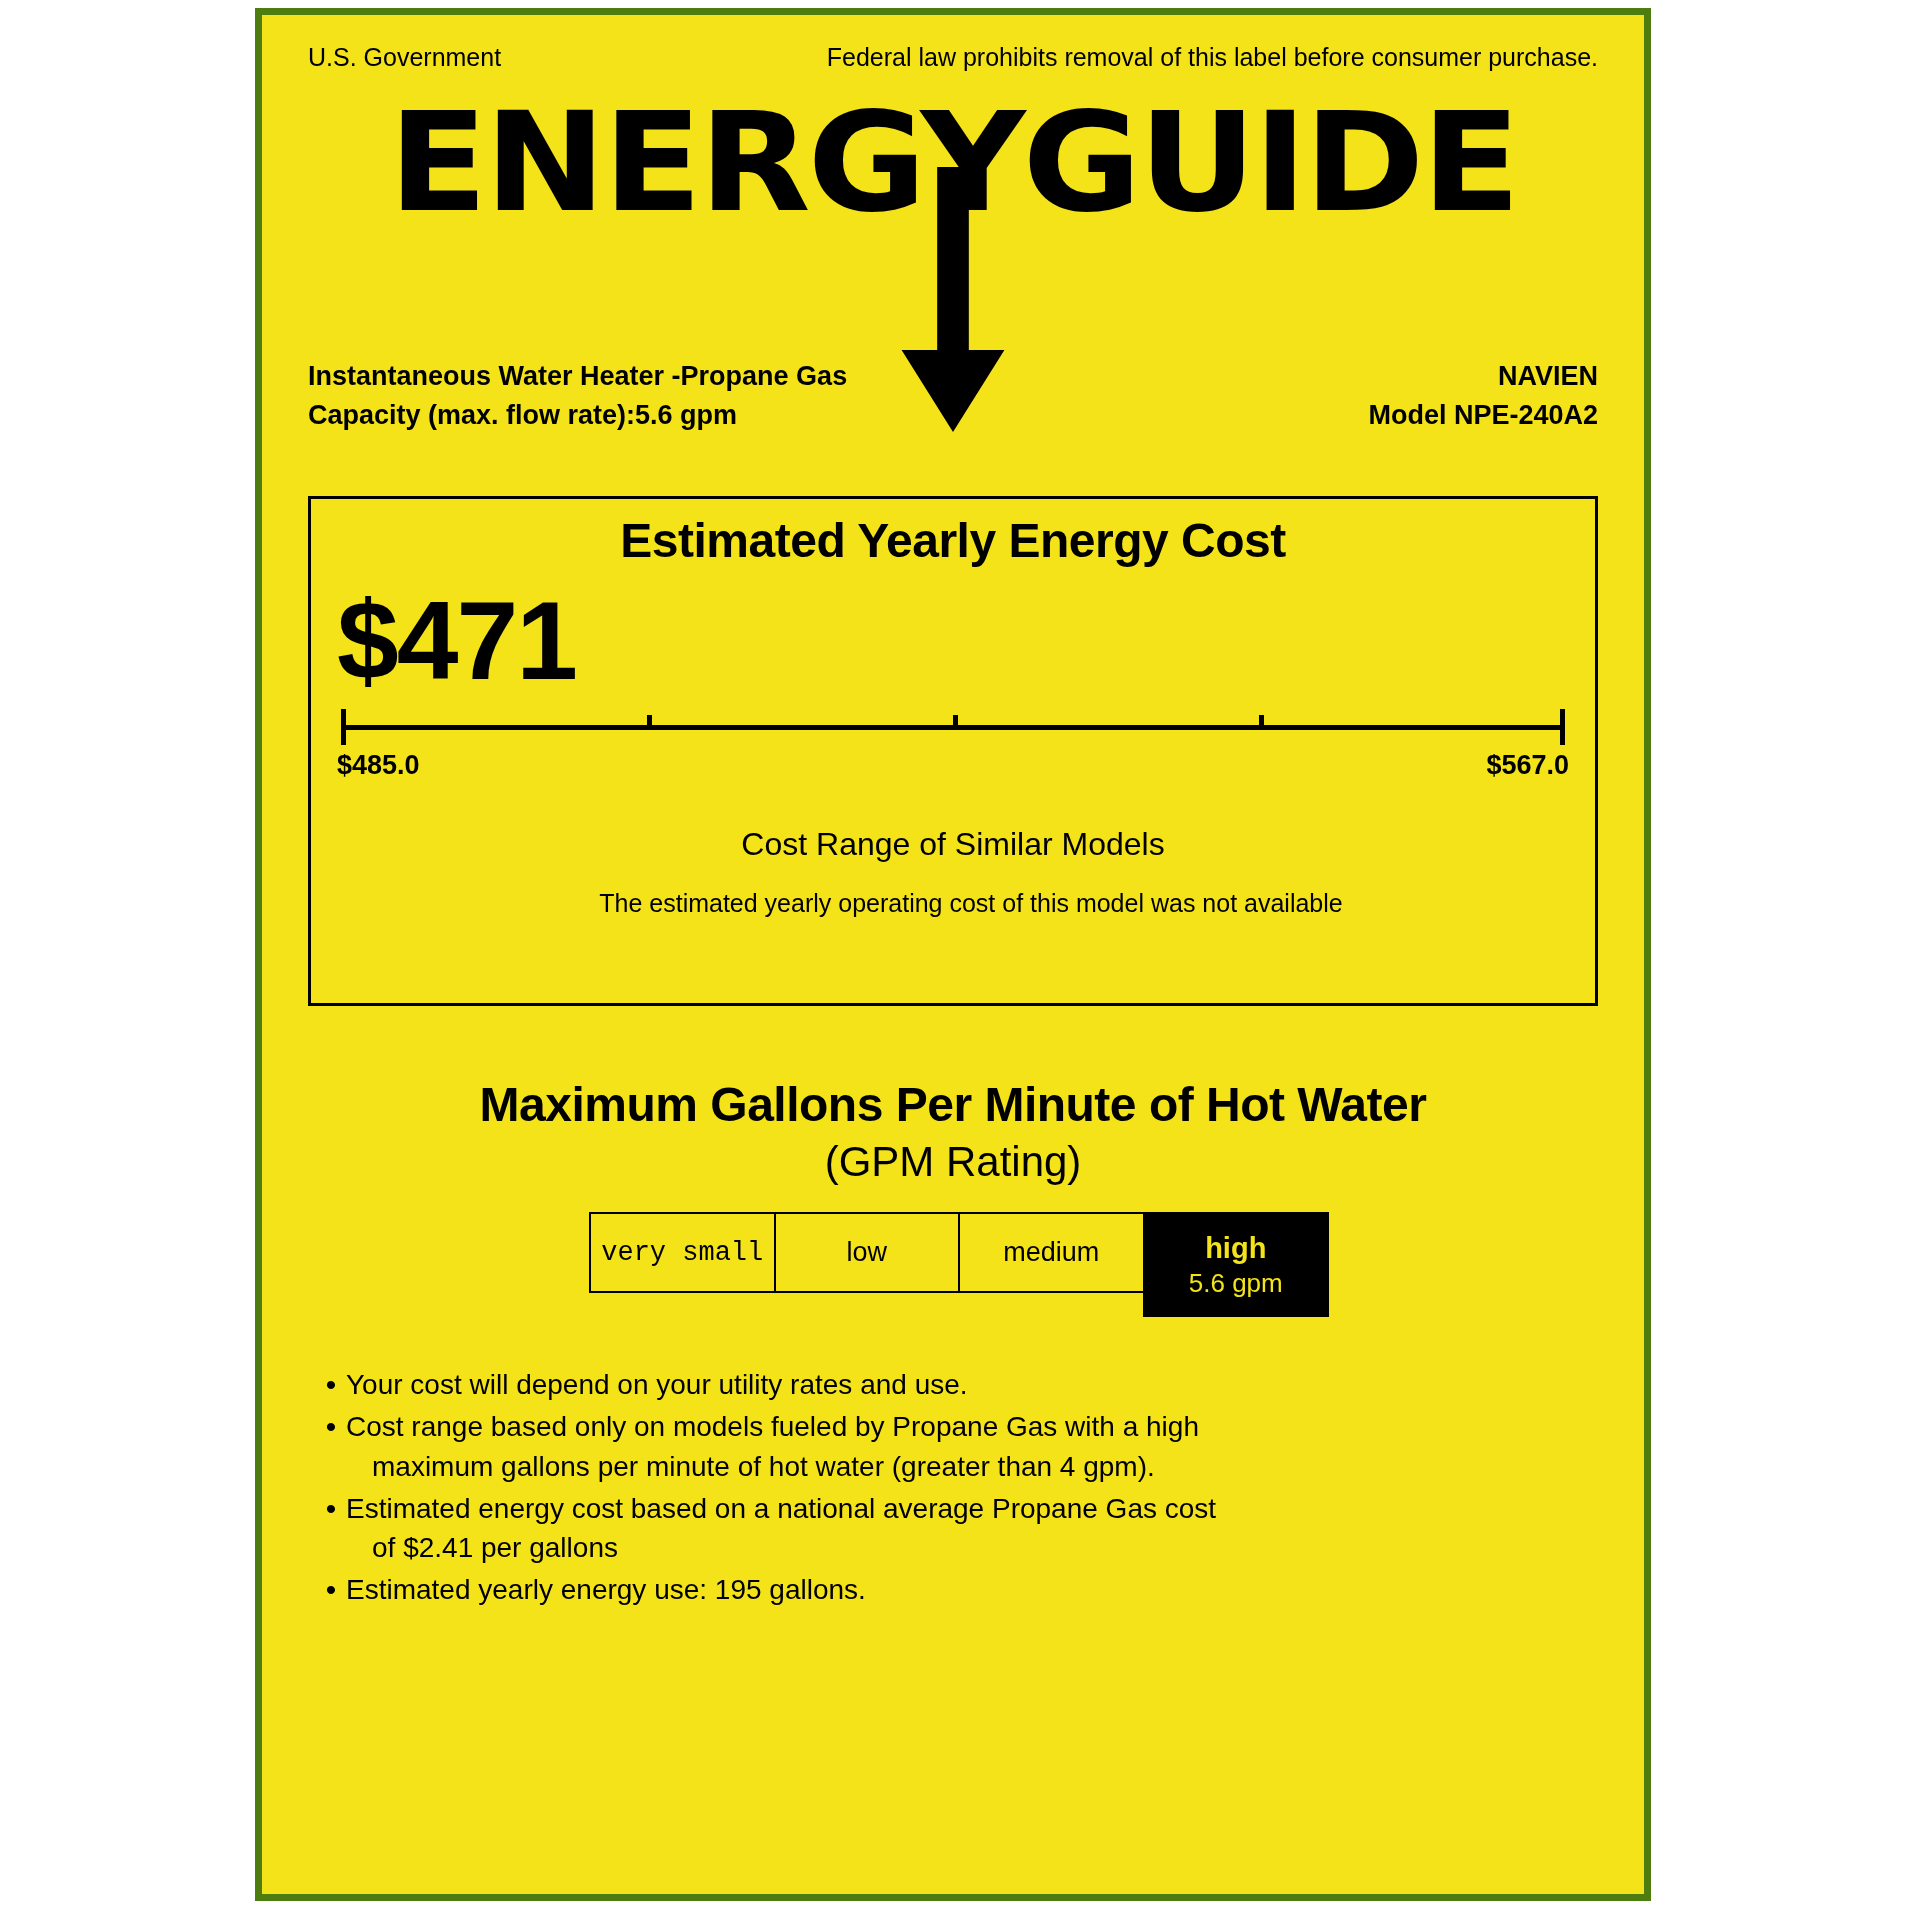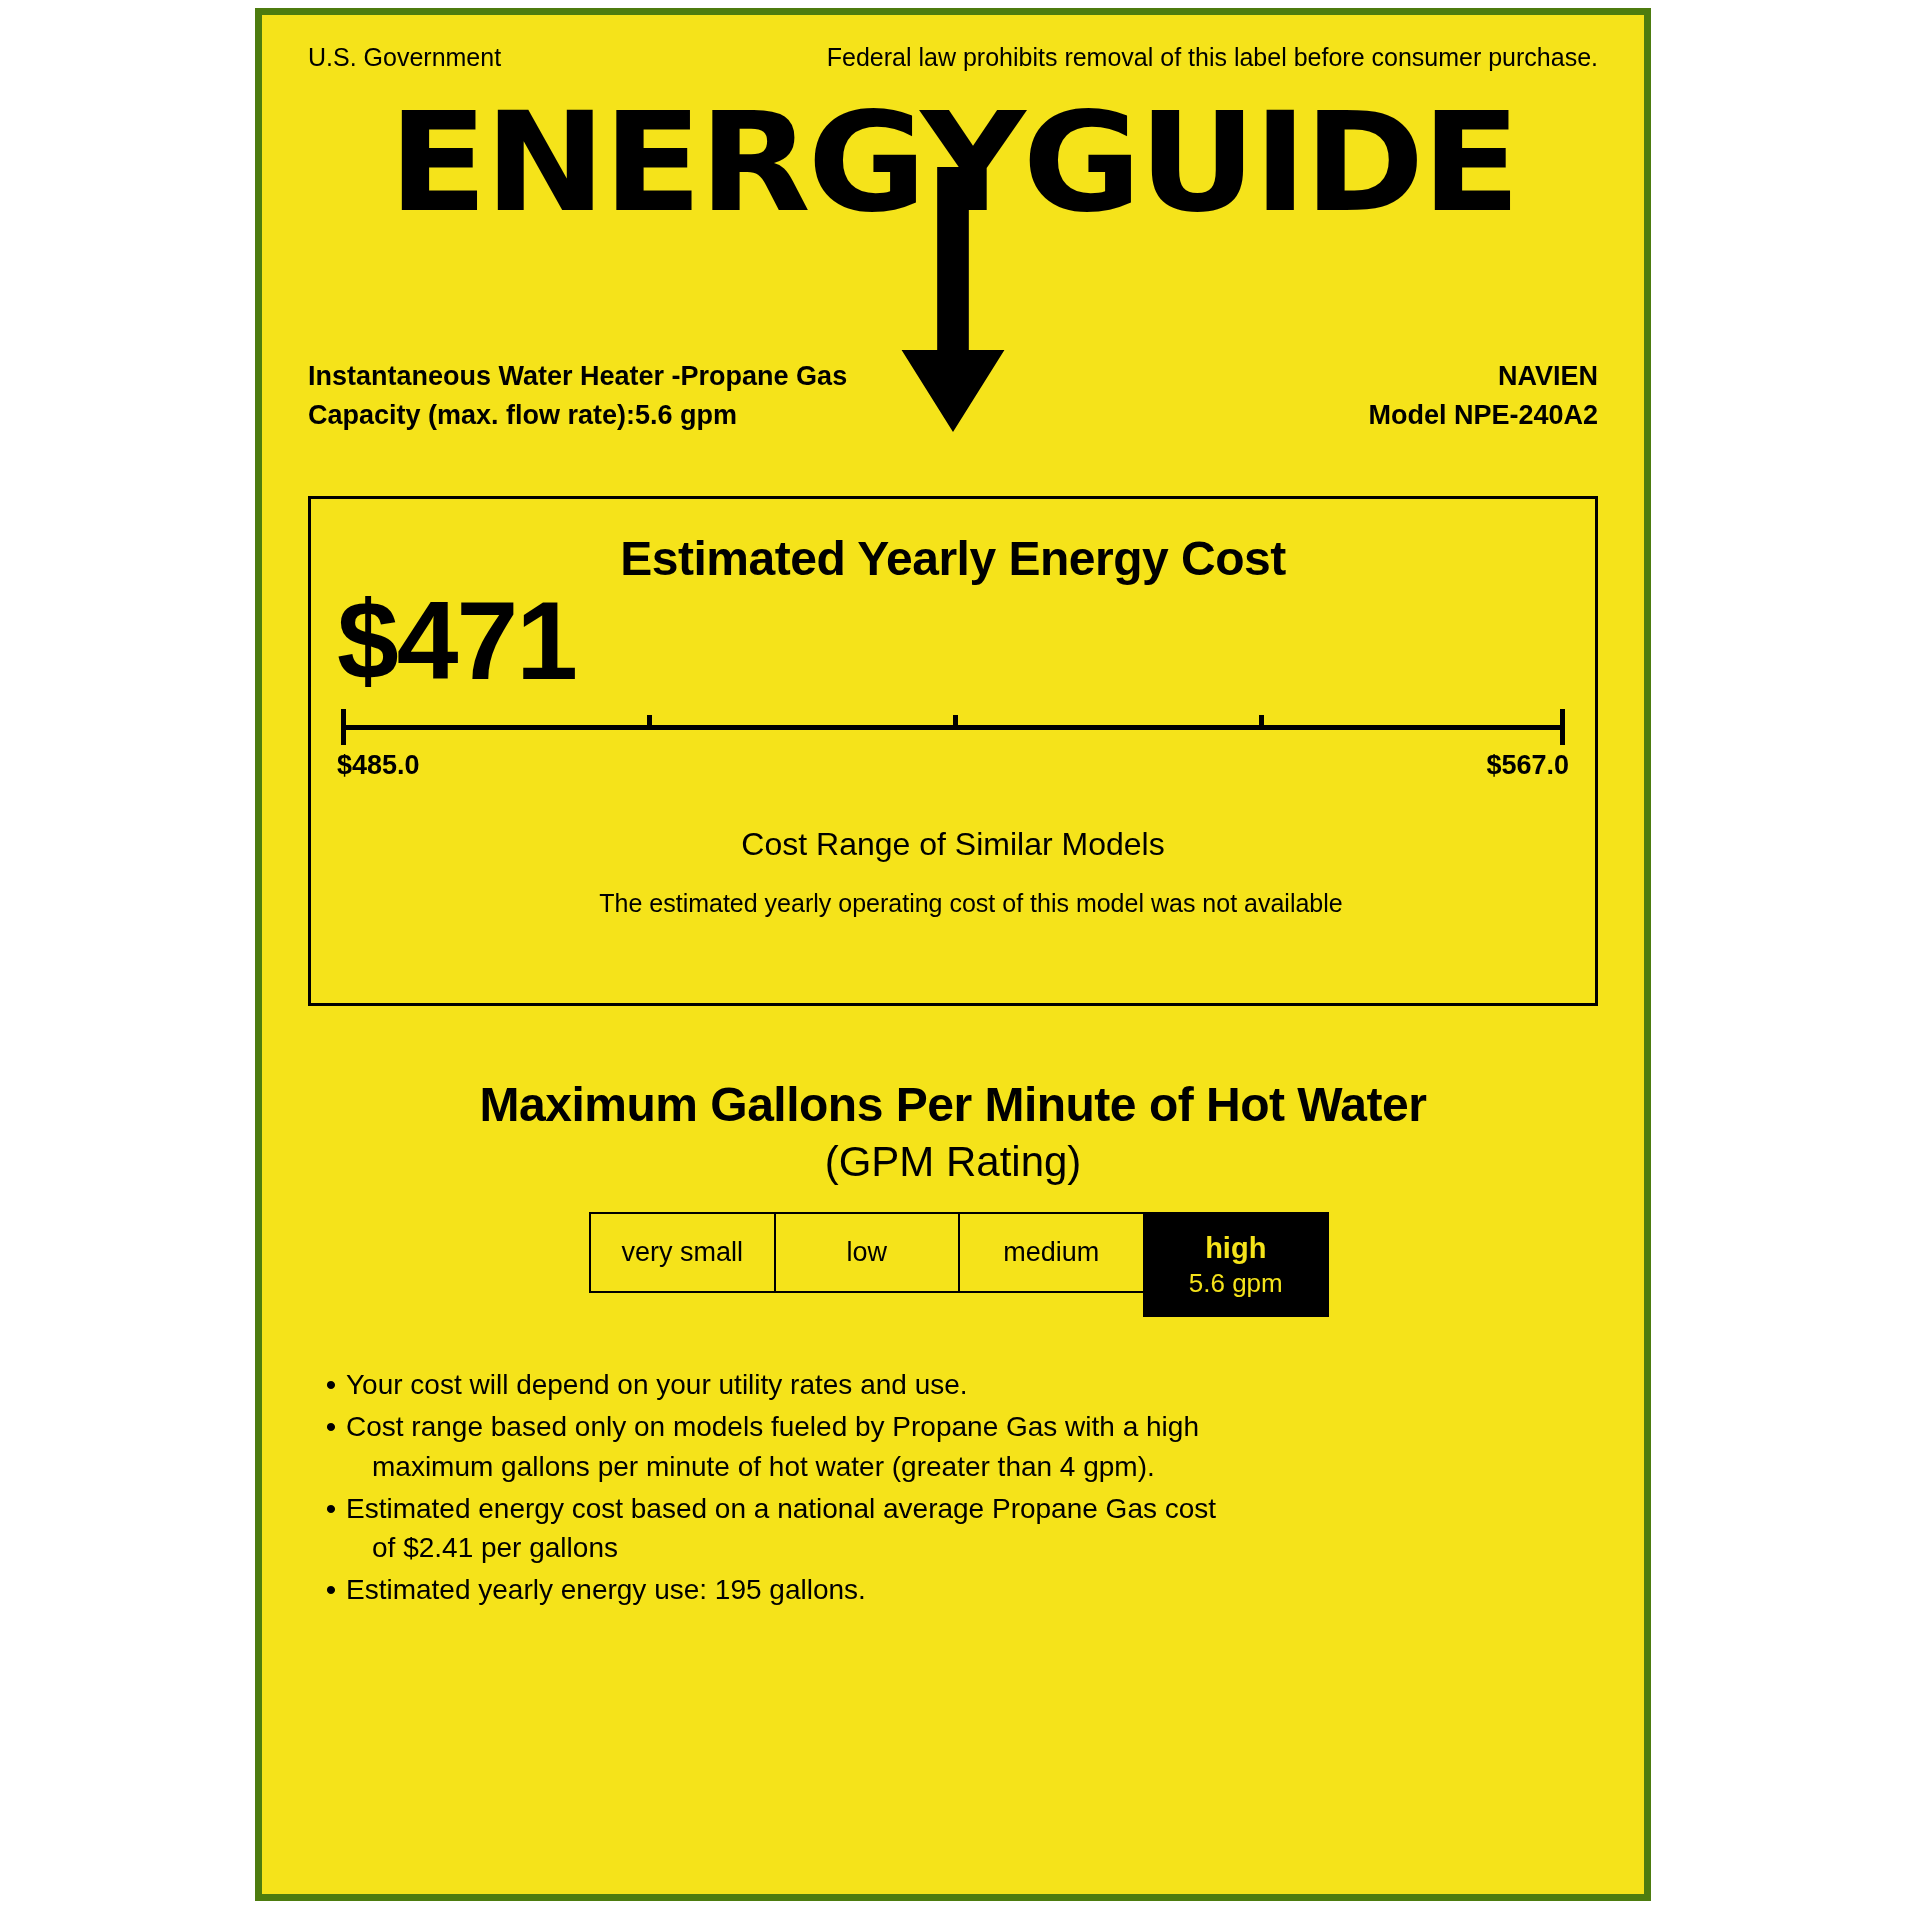--- a/index.html
+++ b/index.html
@@ -92,22 +92,22 @@
 
   
   .costbox {
     margin-top: 61px;
     border: 3px solid #000;
     height: 510px;
     position: relative;
     box-sizing: border-box;
   }
   .costbox h2 {
-    margin: 6px;
-    padding-top: 26px;
+    margin: 0;
+    padding-top: 14px;
     text-align: center;
     font-size: 48px;
     font-weight: bold;
     letter-spacing: -0.5px;
   }
   .bigcost {
     position: absolute;
     left: 26px;
     top: 87px;
     font-size: 111px;
@@ -195,21 +195,21 @@
     flex: 1;
     border: 2px solid #000;
     margin-left: -2px;
     height: 81px;
     display: flex;
     align-items: center;
     justify-content: center;
     font-size: 27px;
     box-sizing: border-box;
   }
-  .gpm-cell:first-child { margin-left: 12px; }
+  .gpm-cell:first-child { margin-left: 12px; font-family: Liberation Mono, monospace; }
   .gpm-cell.active {
     background: #000;
     color: #f5e31a;
     flex-direction: column;
     height: 105px;
     margin-top: 0;
     justify-content: center;
     line-height: 1.25;
   }
   .gpm-cell.active .lbl { font-weight: bold; font-size: 29px; }

